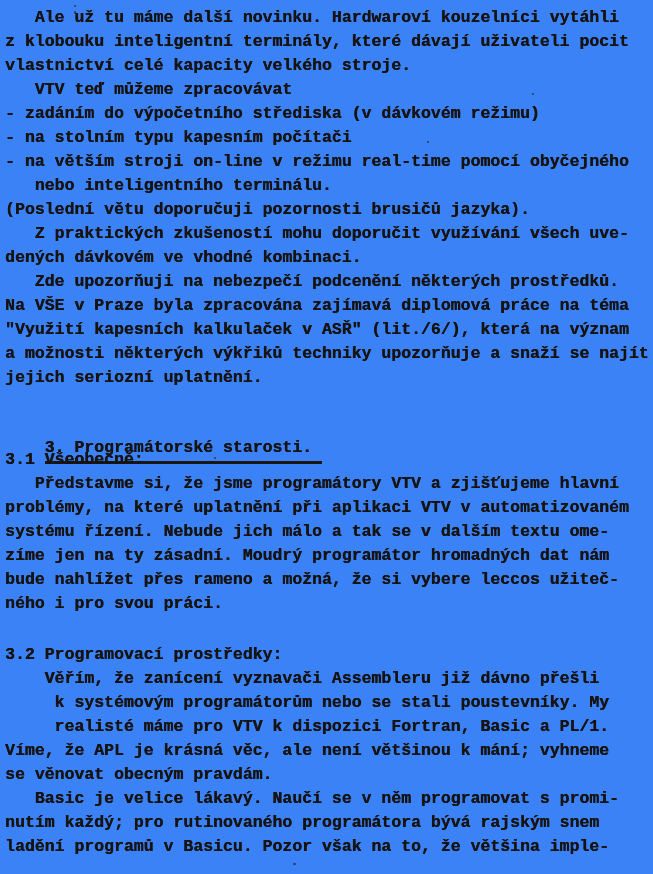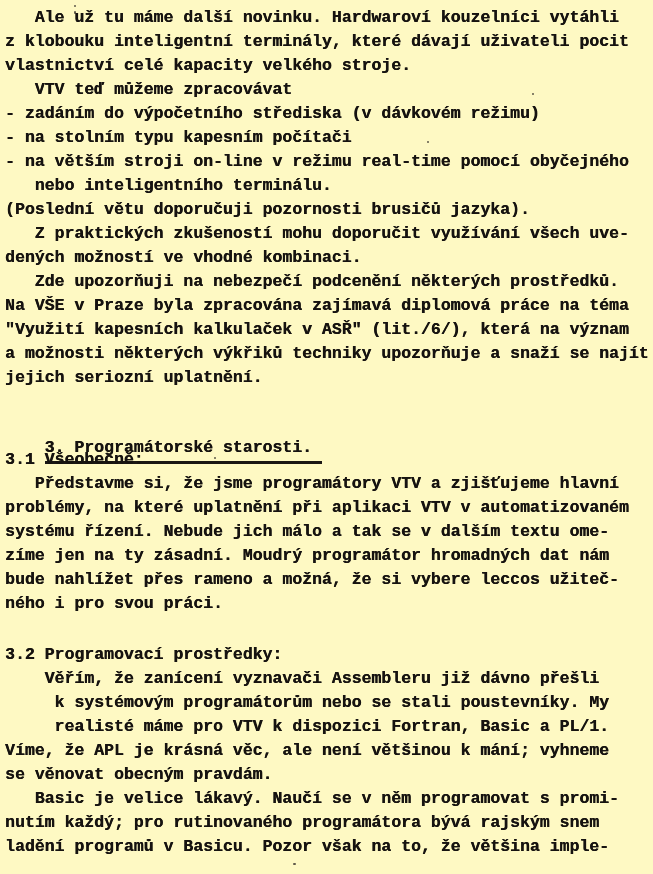--- a/index.html
+++ b/index.html
@@ -4,21 +4,21 @@
 <style>
   html, body {
     margin: 0;
     padding: 0;
     background: #fbfaf6;
   }
   .page {
     position: relative;
     width: 653px;
     height: 874px;
-    background: #fef9c3;
+    background: #3b82f6;
     overflow: hidden;
     box-sizing: border-box;
     padding: 6px 0 0 5px;
     font-family: "Liberation Mono", "DejaVu Sans Mono", monospace;
     font-size: 16.5px;
     font-weight: 700;
     line-height: 24px;
     color: #161310;
     text-shadow: 0.35px 0 currentColor;
   }
@@ -64,21 +64,21 @@
   <div class="ln">   Ale už tu máme další novinku. Hardwaroví kouzelníci vytáhli</div>
   <div class="ln">z klobouku inteligentní terminály, které dávají uživateli pocit</div>
   <div class="ln">vlastnictví celé kapacity velkého stroje.</div>
   <div class="ln">   VTV teď můžeme zpracovávat</div>
   <div class="ln">- zadáním do výpočetního střediska (v dávkovém režimu)</div>
   <div class="ln">- na stolním typu kapesním počítači</div>
   <div class="ln">- na větším stroji on-line v režimu real-time pomocí obyčejného</div>
   <div class="ln">   nebo inteligentního terminálu.</div>
   <div class="ln">(Poslední větu doporučuji pozornosti brusičů jazyka).</div>
   <div class="ln">   Z praktických zkušeností mohu doporučit využívání všech uve-</div>
-  <div class="ln">dených možností ve vhodné kombinaci.</div>
+  <div class="ln">dených dávkovém ve vhodné kombinaci.</div>
   <div class="ln">   Zde upozorňuji na nebezpečí podcenění některých prostředků.</div>
   <div class="ln">Na VŠE v Praze byla zpracována zajímavá diplomová práce na téma</div>
   <div class="ln">"Využití kapesních kalkulaček v ASŘ" (lit./6/), která na význam</div>
   <div class="ln">a možnosti některých výkřiků techniky upozorňuje a snaží se najít</div>
   <div class="ln">jejich seriozní uplatnění.</div>
 
   <div class="ln h3-line">
     <span class="u">3. Programátorské starosti.</span>
   </div>
 

